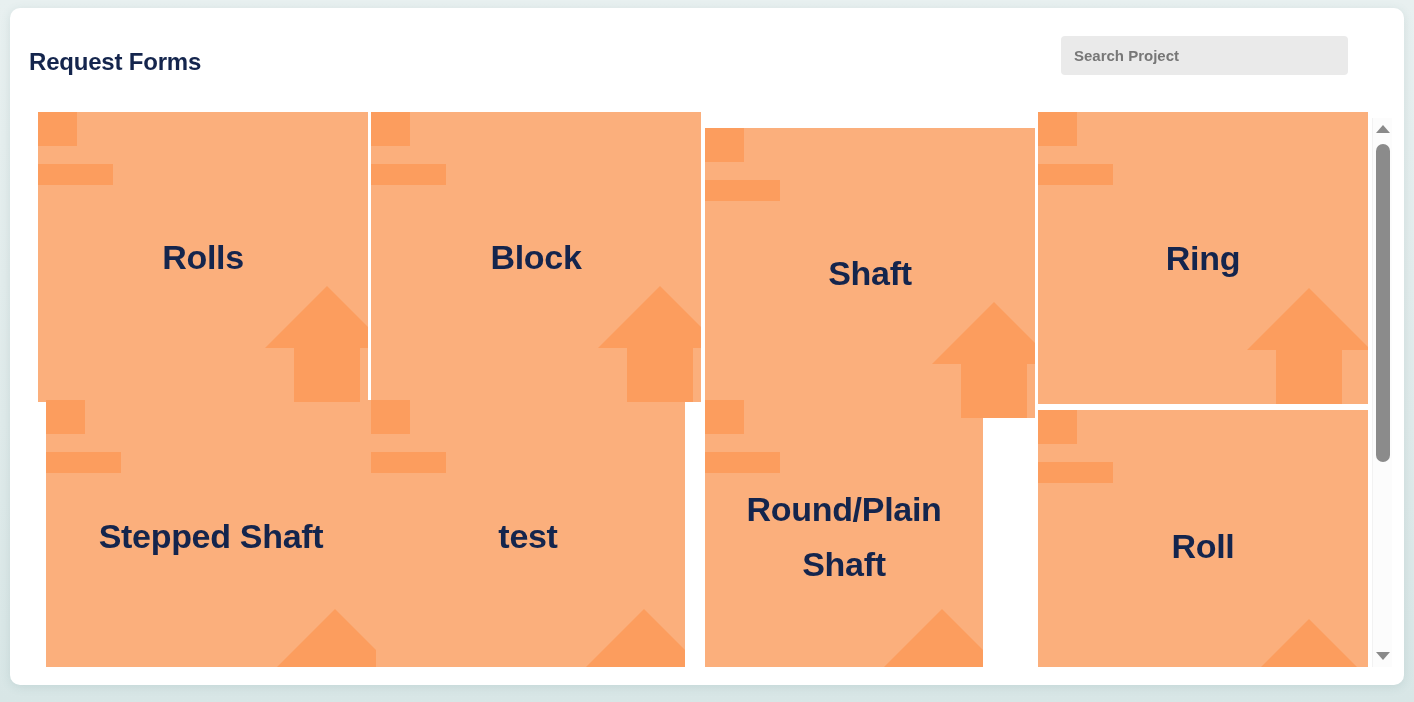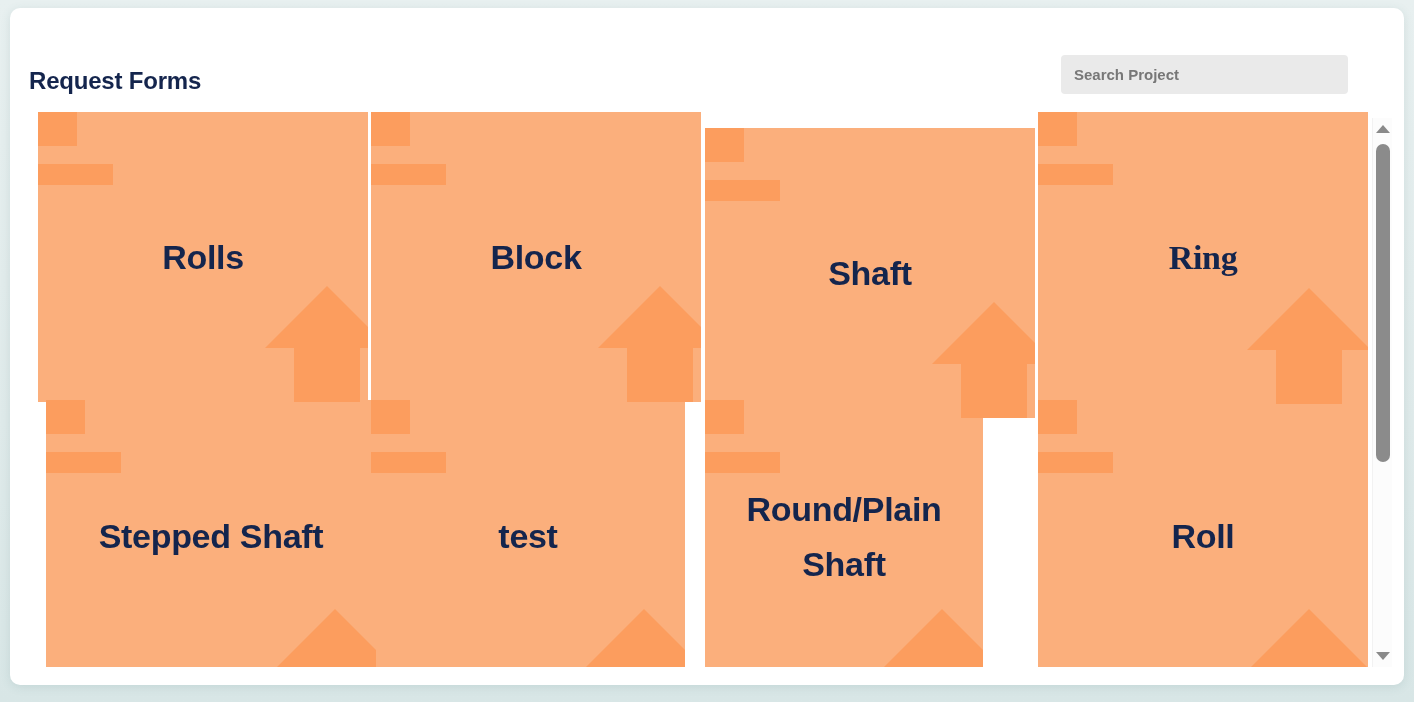--- a/index.html
+++ b/index.html
@@ -29,21 +29,20 @@
     box-sizing: border-box;
   }
 
   
   #panel-header {
     position: absolute;
     left: 0;
     top: 0;
     width: 100%;
     height: 92px;
-    margin-top: 19px;
   }
   #page-title {
     position: absolute;
     left: 19px;
     top: 42px;
     font-size: 24px;
     font-weight: bold;
     color: #14254d;
     letter-spacing: -0.2px;
     line-height: 1;
@@ -217,21 +216,21 @@
         <div class="skeleton-block sk-1"></div>
         <div class="skeleton-block sk-2"></div>
         <div class="card-arrow" style="right:-22px; bottom:-8px;">
           <svg width="126" height="128" viewBox="0 0 126 128">
               <path d="M63 4 L125 66 L96 66 L96 128 L30 128 L30 66 L1 66 Z" fill="#fc9d5e"></path>
             </svg>
         </div>
         <div class="card-title">Shaft</div>
       </div>
 
-      <div class="form-card" style="left:1010px; top:12px; width:330px; height:292px;font-family:Liberation Serif, serif;">
+      <div class="form-card" style="left:1010px; top:12px; width:330px; height:292px;">
         <div class="skeleton-block sk-1"></div>
         <div class="skeleton-block sk-2"></div>
         <div class="card-arrow" style="right:-4px; bottom:-8px;">
           <svg width="126" height="128" viewBox="0 0 126 128">
               <path d="M63 4 L125 66 L96 66 L96 128 L30 128 L30 66 L1 66 Z" fill="#fc9d5e"></path>
             </svg>
         </div>
         <div class="card-title">Ring</div>
       </div>
 
@@ -261,21 +260,21 @@
         <div class="skeleton-block sk-1"></div>
         <div class="skeleton-block sk-2"></div>
         <div class="card-arrow" style="right:-22px; bottom:-60px;">
           <svg width="126" height="128" viewBox="0 0 126 128">
               <path d="M63 4 L125 66 L96 66 L96 128 L30 128 L30 66 L1 66 Z" fill="#fc9d5e"></path>
             </svg>
         </div>
         <div class="card-title">Round/Plain Shaft</div>
       </div>
 
-      <div class="form-card" style="left:1010px; top:300px; width:330px; height:273px;">
+      <div class="form-card" style="left:1010px; top:310px; width:330px; height:273px;">
         <div class="skeleton-block sk-1"></div>
         <div class="skeleton-block sk-2"></div>
         <div class="card-arrow" style="right:-4px; bottom:-60px;">
           <svg width="126" height="128" viewBox="0 0 126 128">
               <path d="M63 4 L125 66 L96 66 L96 128 L30 128 L30 66 L1 66 Z" fill="#fc9d5e"></path>
             </svg>
         </div>
         <div class="card-title">Roll</div>
       </div>
 

